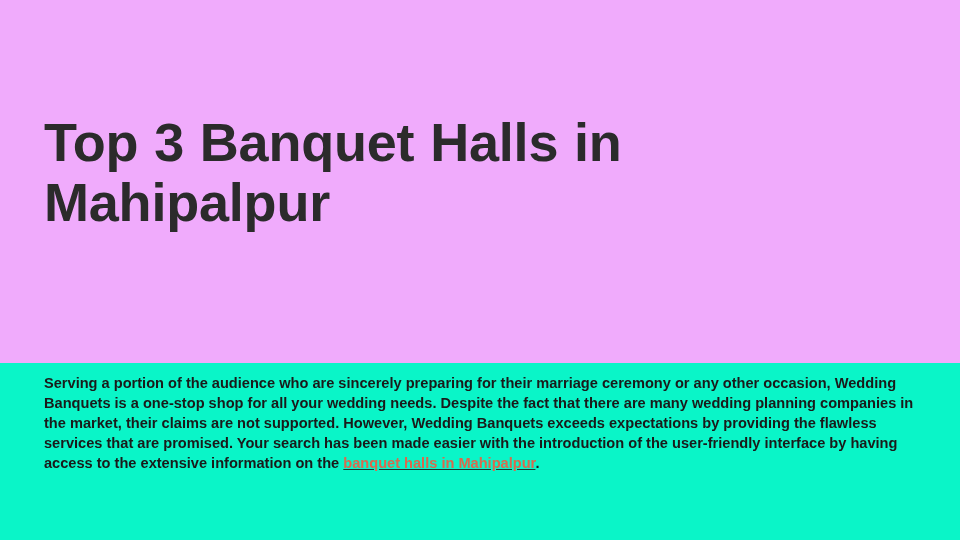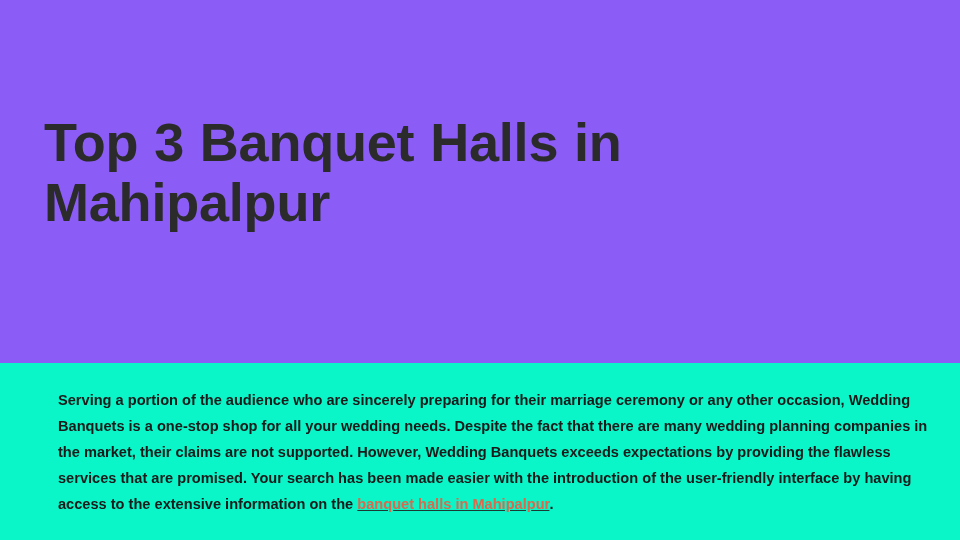--- a/index.html
+++ b/index.html
@@ -12,21 +12,21 @@
     height: 540px;
     background: #ffffff;
     font-family: "Liberation Sans", sans-serif;
     overflow: hidden;
   }
 
   .slide {
     position: relative;
     width: 960px;
     height: 476px;
-    background: #8b5cf6;
+    background: #f0abfc;
   }
 
   
   .title-block {
     position: absolute;
     left: 44px;
     top: 112px;
     width: 800px;
   }
   .slide-title {
@@ -48,24 +48,24 @@
     width: 960px;
     height: 177px;
     background: #0af5c8;
   }
 
   .body-text {
     position: absolute;
     left: 44px;
     top: 10px;
     width: 875px;
-    margin: 14px;
+    margin: 0;
     font-family: "Liberation Sans", sans-serif;
     font-size: 14.6px;
-    line-height: 26px;
+    line-height: 20px;
     font-weight: bold;
     color: #1a1a1a;
     text-align: left;
   }
 
   .body-link {
     color: #d96a4d;
     text-decoration: underline;
     text-decoration-color: #1a3a33;
     text-underline-offset: 1px;

